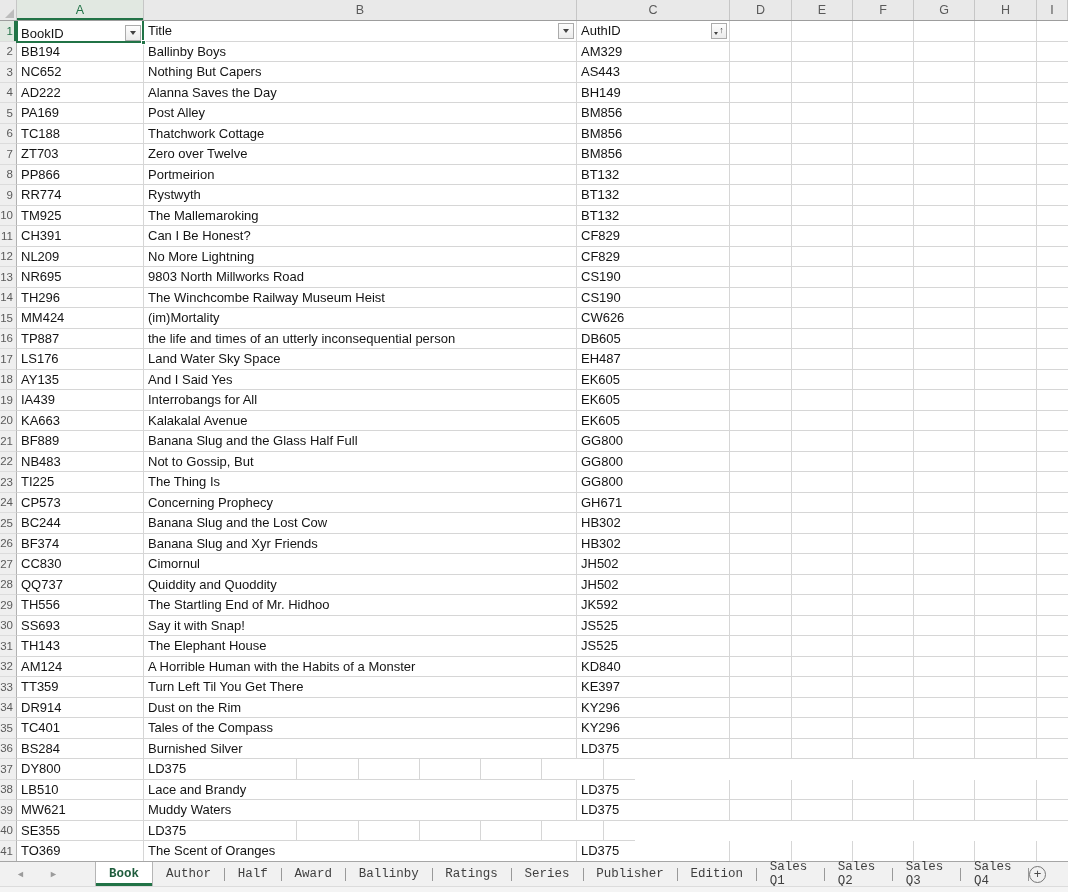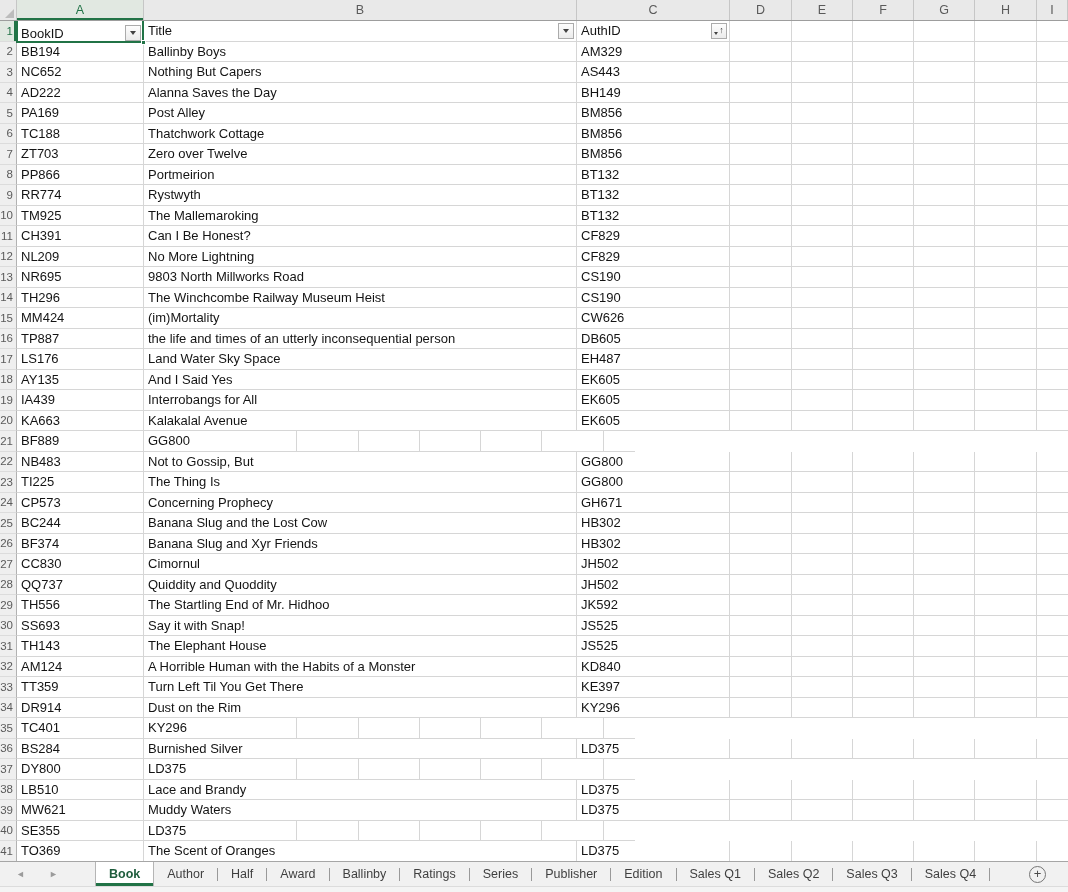--- a/index.html
+++ b/index.html
@@ -47,21 +47,21 @@
          border-top:4.5px solid #424242; }
   .tri.tiny { border-left-width:2.5px; border-right-width:2.5px; border-top-width:3.5px; margin-top:5px; }
   .sort-up { font-size:9px; color:#424242; line-height:9px; margin-left:1px; }
 
   
   .tabbar { position:absolute; top:861px; left:0; width:1068px; height:25px;
             background:#f1f1f1; border-top:1px solid #a6a6a6; display:flex; align-items:stretch; }
   .navarrows { display:flex; align-items:center; padding-left:16px; gap:24px; width:95px; flex:none; }
   .nav { color:#9b9b9b; font-size:9px; line-height:9px; }
   .tabwrap { display:flex; align-items:stretch; }
-  .tab { display:flex; align-items:center; padding:0 13px; font-size:12.5px; color:#3f3f3f; }
+  .tab { display:flex; align-items:center; padding:0 13px; font-size:12.5px; color:#3f3f3f;font-family:Liberation Mono, monospace; }
   .tab.active { background:#fff; color:#1e5c3c; font-weight:bold;
                 box-shadow:inset 0 -3px 0 #217346; border-left:1px solid #b5b5b5; border-right:1px solid #b5b5b5; }
   .tdiv { width:1px; height:13px; background:#999; align-self:center; }
   .addsheet { margin-left:auto; margin-right:22px; align-self:center; width:17px; height:17px; flex:none;
               border:1px solid #757575; border-radius:50%; color:#4a4a4a; font-size:13px; line-height:14px;
               text-align:center; }
 
   .statusstrip { position:absolute; top:886px; left:0; width:1068px; height:6px;
                  background:#f4f4f4; border-top:1px solid #dcdcdc; }
 </style>
@@ -459,20 +459,23 @@
         <div class="cell w-f"></div>
         <div class="cell w-g"></div>
         <div class="cell w-h"></div>
         <div class="cell w-i"></div>
       </div>
       <div class="grow">
         <div class="rownum">21</div>
         <div class="cell w-a">
           <span>BF889</span>
         </div>
+        <div class="cell w-b">
+          <span>Banana Slug and the Glass Half Full</span>
+        </div>
         <div class="cell w-c">
           <span>GG800</span>
         </div>
         <div class="cell w-d"></div>
         <div class="cell w-e"></div>
         <div class="cell w-f"></div>
         <div class="cell w-g"></div>
         <div class="cell w-h"></div>
         <div class="cell w-i"></div>
       </div>
@@ -707,20 +710,23 @@
         <div class="cell w-e"></div>
         <div class="cell w-f"></div>
         <div class="cell w-g"></div>
         <div class="cell w-h"></div>
         <div class="cell w-i"></div>
       </div>
       <div class="grow">
         <div class="rownum">35</div>
         <div class="cell w-a">
           <span>TC401</span>
+        </div>
+        <div class="cell w-b">
+          <span>Tales of the Compass</span>
         </div>
         <div class="cell w-c">
           <span>KY296</span>
         </div>
         <div class="cell w-d"></div>
         <div class="cell w-e"></div>
         <div class="cell w-f"></div>
         <div class="cell w-g"></div>
         <div class="cell w-h"></div>
         <div class="cell w-i"></div>

